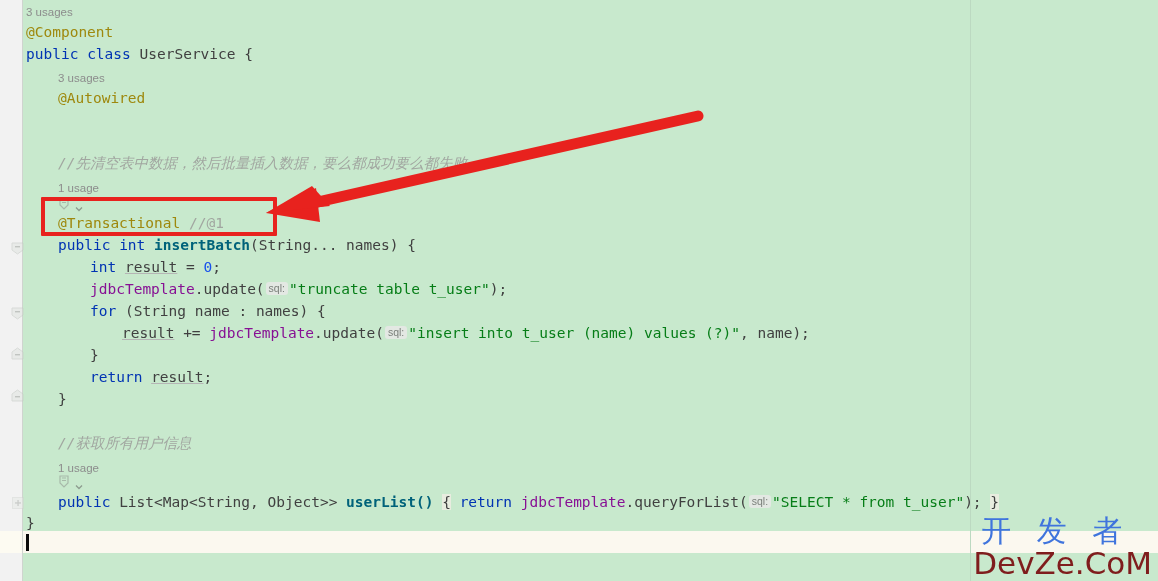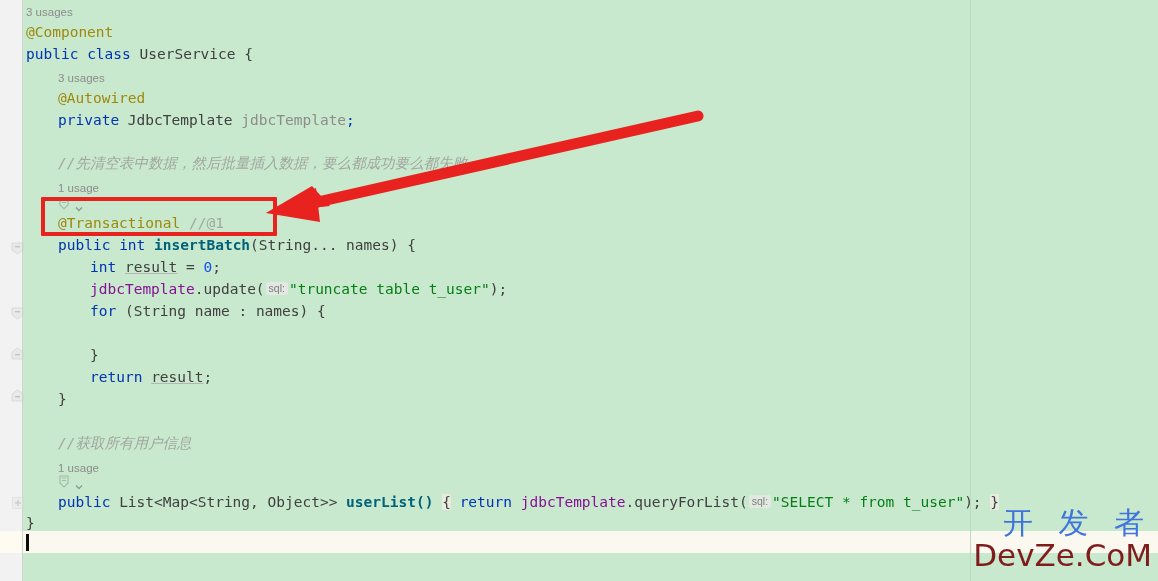--- a/index.html
+++ b/index.html
@@ -102,22 +102,22 @@
   .overlay{position:absolute;left:0;top:0;width:1158px;height:581px;z-index:9;pointer-events:none;}
   .redbox{
     position:absolute;z-index:9;
     border:4px solid #e8221e;
     box-sizing:border-box;
     border-radius:1px;
   }
   
   .watermark{
     position:absolute;z-index:10;
-    right:6px;bottom:10px;
-    text-align:right;
+    right:6px;bottom:2px;
+    text-align:left;
     color:#3a6fd8;
     font-family:"DejaVu Sans","Liberation Sans",sans-serif;
     line-height:1;
     user-select:none;
   }
   .wm-cn{
     font-size:30px;letter-spacing:8px;
     color:#3f74dd;
     display:block;
     padding-left:8px;
@@ -204,36 +204,36 @@
     <div class="line" style="top:0px;left:26px;"><span class="usage">3 usages</span></div>
 
     <div class="line" style="top:21px;left:26px;text-align:right;"><span class="anno">@Component</span></div>
 
     <div class="line" style="top:43px;left:26px;"><span class="kw">public</span> <span class="kw">class</span> <span class="plain">UserService</span> <span class="plain">{</span></div>
 
     <div class="line" style="top:66px;left:58px;"><span class="usage">3 usages</span></div>
 
     <div class="line" style="top:87px;left:58px;"><span class="anno">@Autowired</span></div>
 
-    <div class="line" style="top:109px;left:58px;"><span class="kw">private</span> <span class="plain">JdbcTemplate</span> <span class="dim">jdbcTemplate</span><span class="kw">;</span></div>
 
     <div class="line" style="top:152px;left:58px;"><span class="cmt">//先清空表中数据，然后批量插入数据，要么都成功要么都失败</span></div>
 
     <div class="line" style="top:176px;left:58px;"><span class="usage">1 usage</span></div>
 
     <div class="line" style="top:212px;left:58px;"><span class="anno">@Transactional</span> <span class="cmt" style="font-style:normal;">//@1</span></div>
 
     <div class="line" style="top:234px;left:58px;"><span class="kw">public</span> <span class="kw">int</span> <span class="fn">insertBatch</span><span class="plain">(String... names) {</span></div>
 
     <div class="line" style="top:256px;left:90px;"><span class="kw">int</span> <span class="plain localvar">result</span> <span class="plain">= </span><span class="num">0</span><span class="plain">;</span></div>
 
     <div class="line" style="top:278px;left:90px;"><span class="field">jdbcTemplate</span><span class="plain">.update(</span><span class="hintchip">sql:</span><span class="str">"truncate table t_user"</span><span class="plain">);</span></div>
 
     <div class="line" style="top:300px;left:90px;"><span class="kw">for</span> <span class="plain">(String name : names) {</span></div>
 
+    <div class="line" style="top:322px;left:122px;"><span class="plain localvar">result</span> <span class="plain">+= </span><span class="field">jdbcTemplate</span><span class="plain">.update(</span><span class="hintchip">sql:</span><span class="str">"insert into t_user (name) values (?)"</span><span class="plain">, name);</span></div>
 
     <div class="line" style="top:344px;left:90px;"><span class="plain">}</span></div>
 
     <div class="line" style="top:366px;left:90px;"><span class="kw">return</span> <span class="plain localvar">result</span><span class="plain">;</span></div>
 
     <div class="line" style="top:388px;left:58px;"><span class="plain">}</span></div>
 
     <div class="line" style="top:432px;left:58px;"><span class="cmt">//获取所有用户信息</span></div>
 
     <div class="line" style="top:456px;left:58px;"><span class="usage">1 usage</span></div>

